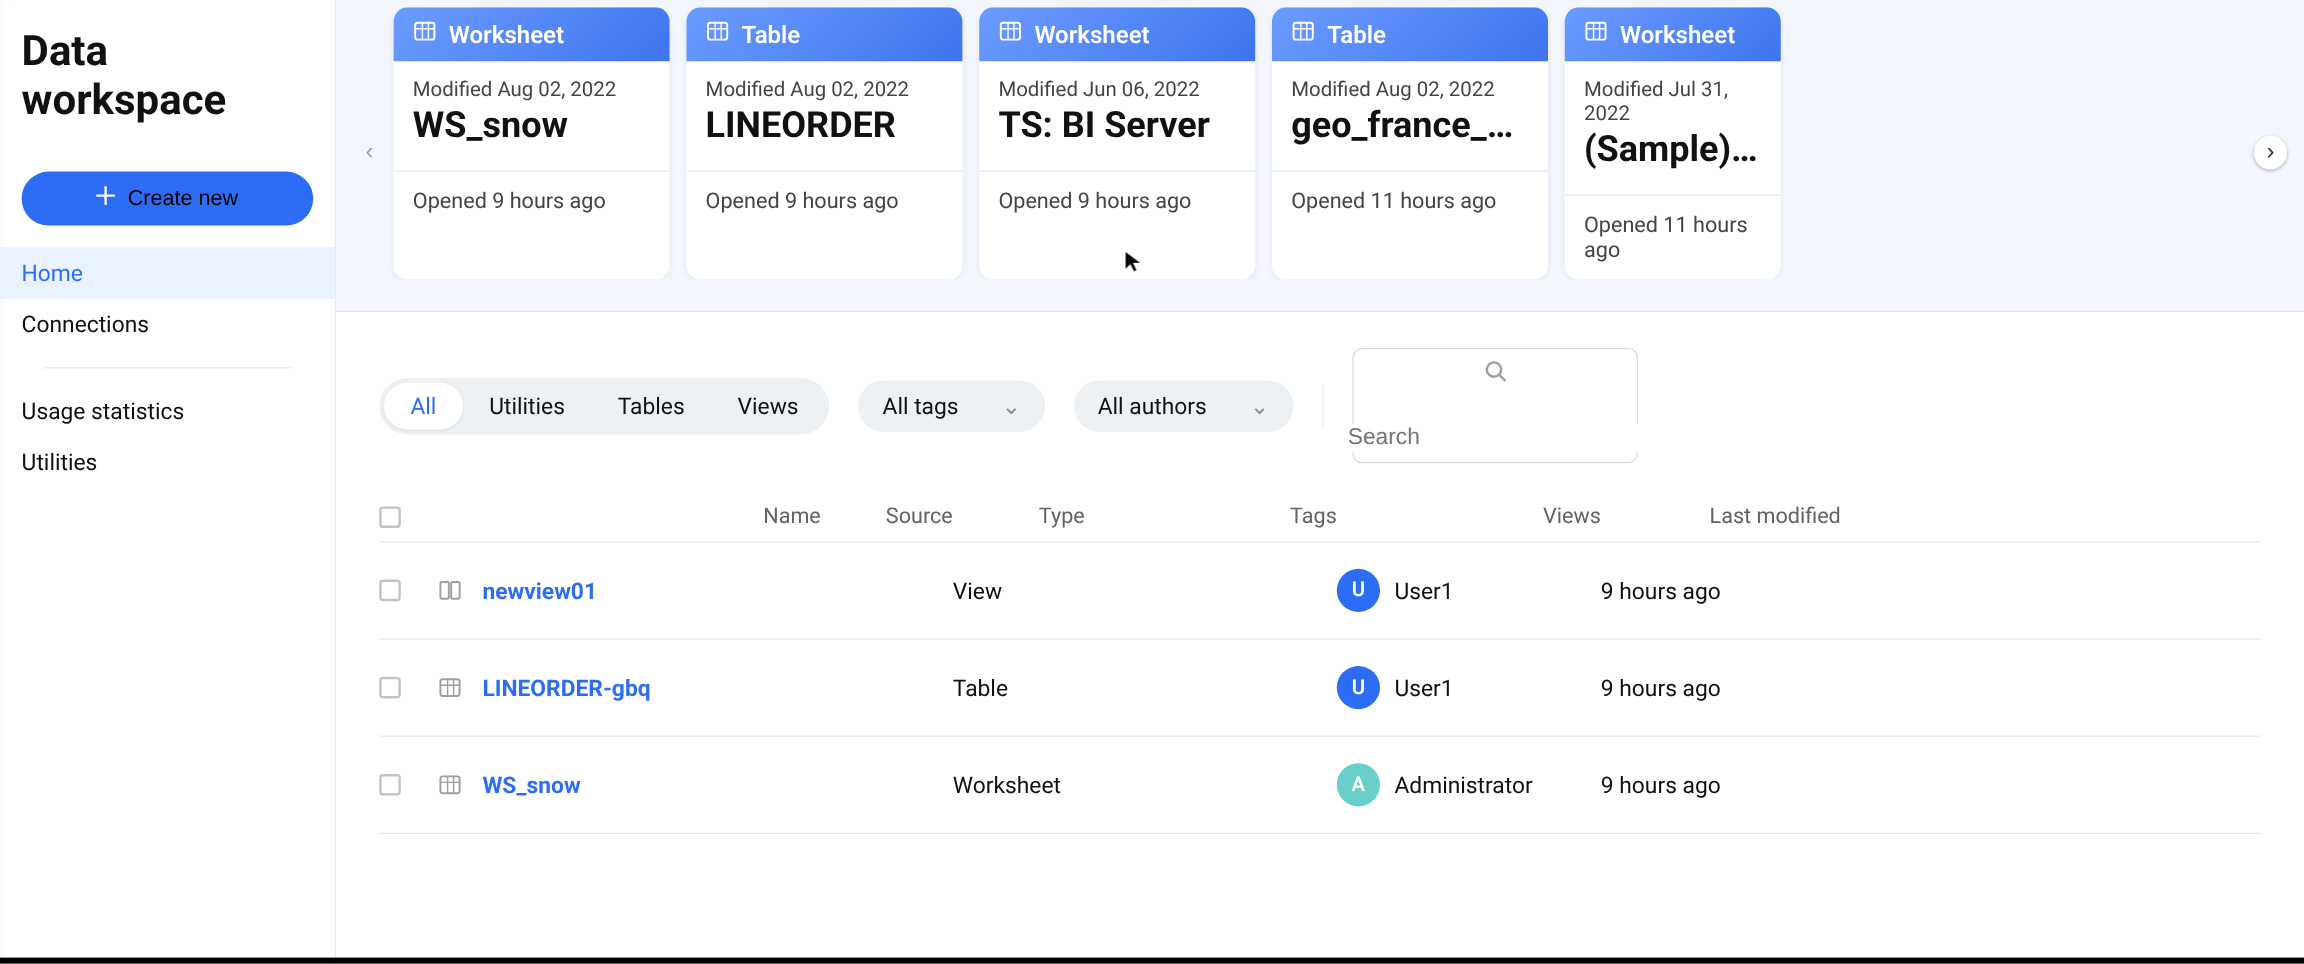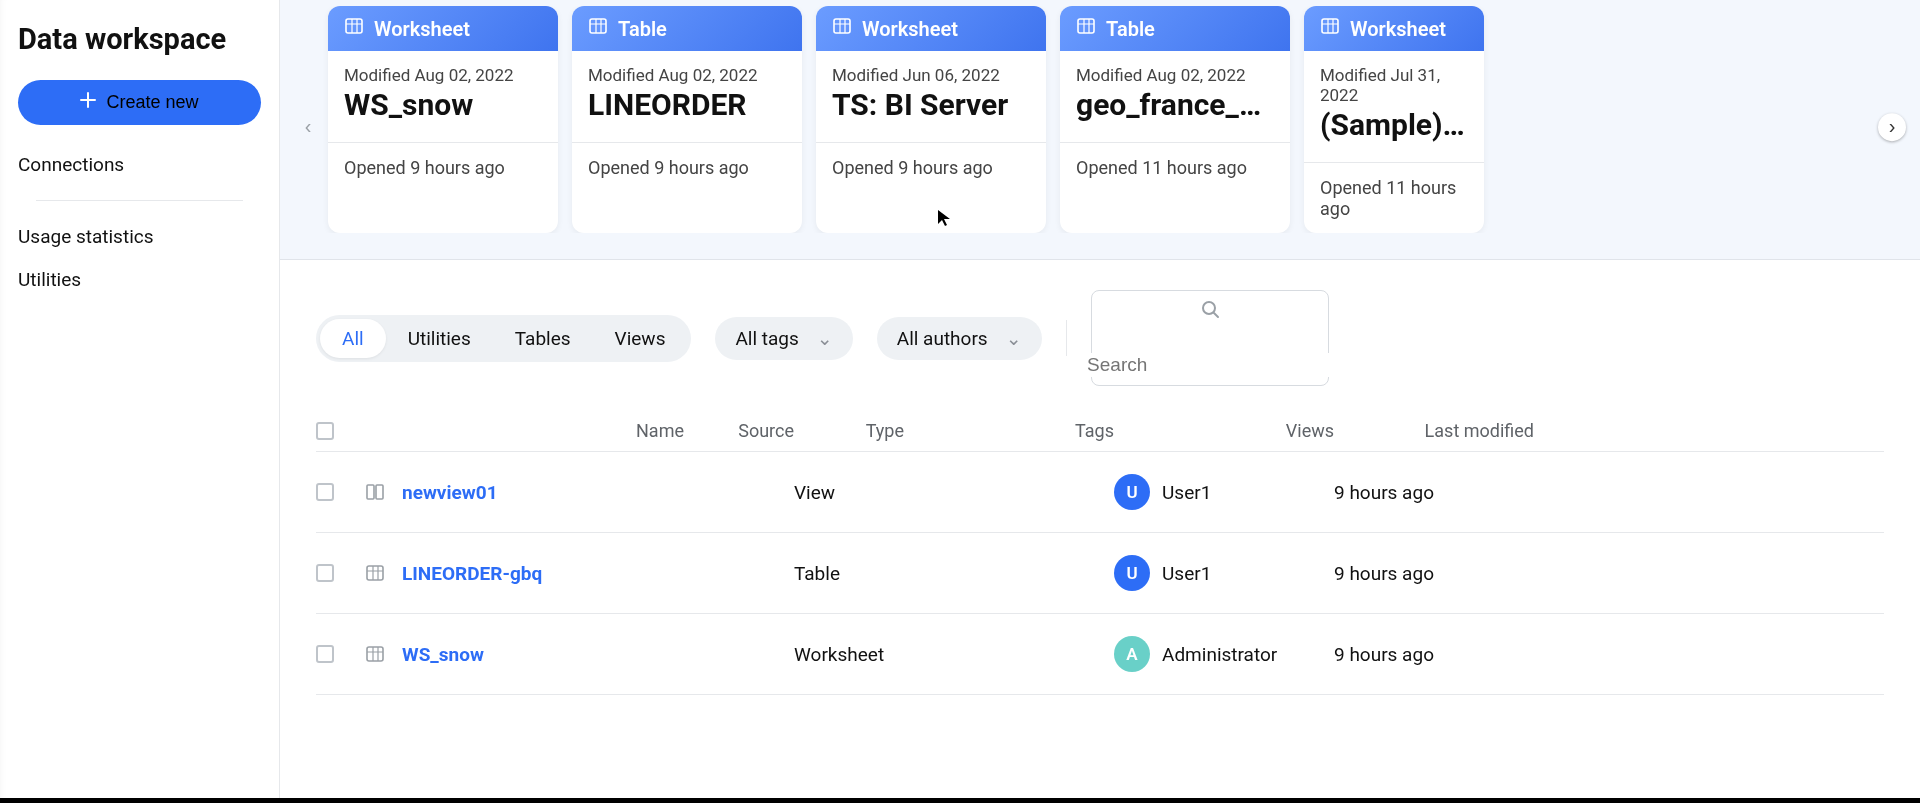--- a/index.html
+++ b/index.html
@@ -28,23 +28,23 @@
   .sidebar{
     width:280px;
     flex-shrink:0;
     border-right:1px solid var(--row-border);
     background:#fff;
     display:flex;
     flex-direction:column;
     box-shadow:inset 6px 0 10px -8px rgba(0,0,0,0.08);
   }
   .ws-title{
-    font-size:29px;
+    font-size:35px;
     font-weight:700;
-    padding:22px 18px 24px 18px;
+    padding:22px 18px 39px 18px;
   }
   .create-btn{
     margin:0 18px 18px 18px;
     background:var(--brand-blue);
     color:#000000;
     border:none;
     border-radius:24px;
     padding:12px 26px;
     font-size:18px;
     display:flex;
@@ -128,21 +128,21 @@
   }
   .seg-item{
     padding:8px 22px;
     font-size:19px;
     border-radius:20px;
     cursor:pointer;
   }
   .seg-item.active{background:#fff;color:var(--brand-blue);box-shadow:0 1px 3px rgba(0,0,0,0.07);}
 
   .pill{
-    display:flex;align-items:center;gap:18px;
+    display:flex;align-items:center;gap:36px;
     background:var(--pill-bg);
     border-radius:24px;
     padding:10px 20px;
     font-size:19px;
     cursor:pointer;
   }
   .chev{color:#8a8f96;}
   .divider-v{width:1px;height:36px;background:var(--row-border);}
 
   .search{
@@ -176,20 +176,21 @@
   <aside class="sidebar">
     <div class="ws-title">Data workspace</div>
     <button class="create-btn">
       <span>
         <svg width="16" height="16" viewBox="0 0 16 16">
             <path d="M8 1v14M1 8h14" stroke="#fff" stroke-width="2" stroke-linecap="round"></path>
           </svg>
       </span>
       <span>Create new</span>
     </button>
+    <div class="nav-item active">Home</div>
     <div class="nav-item">Connections</div>
     <hr class="nav-divider">
     <div class="nav-item">Usage statistics</div>
     <div class="nav-item">Utilities</div>
   </aside>
 
   <main class="main">
 
     <div class="cards-wrap">
       <button class="scroll-btn scroll-left">

